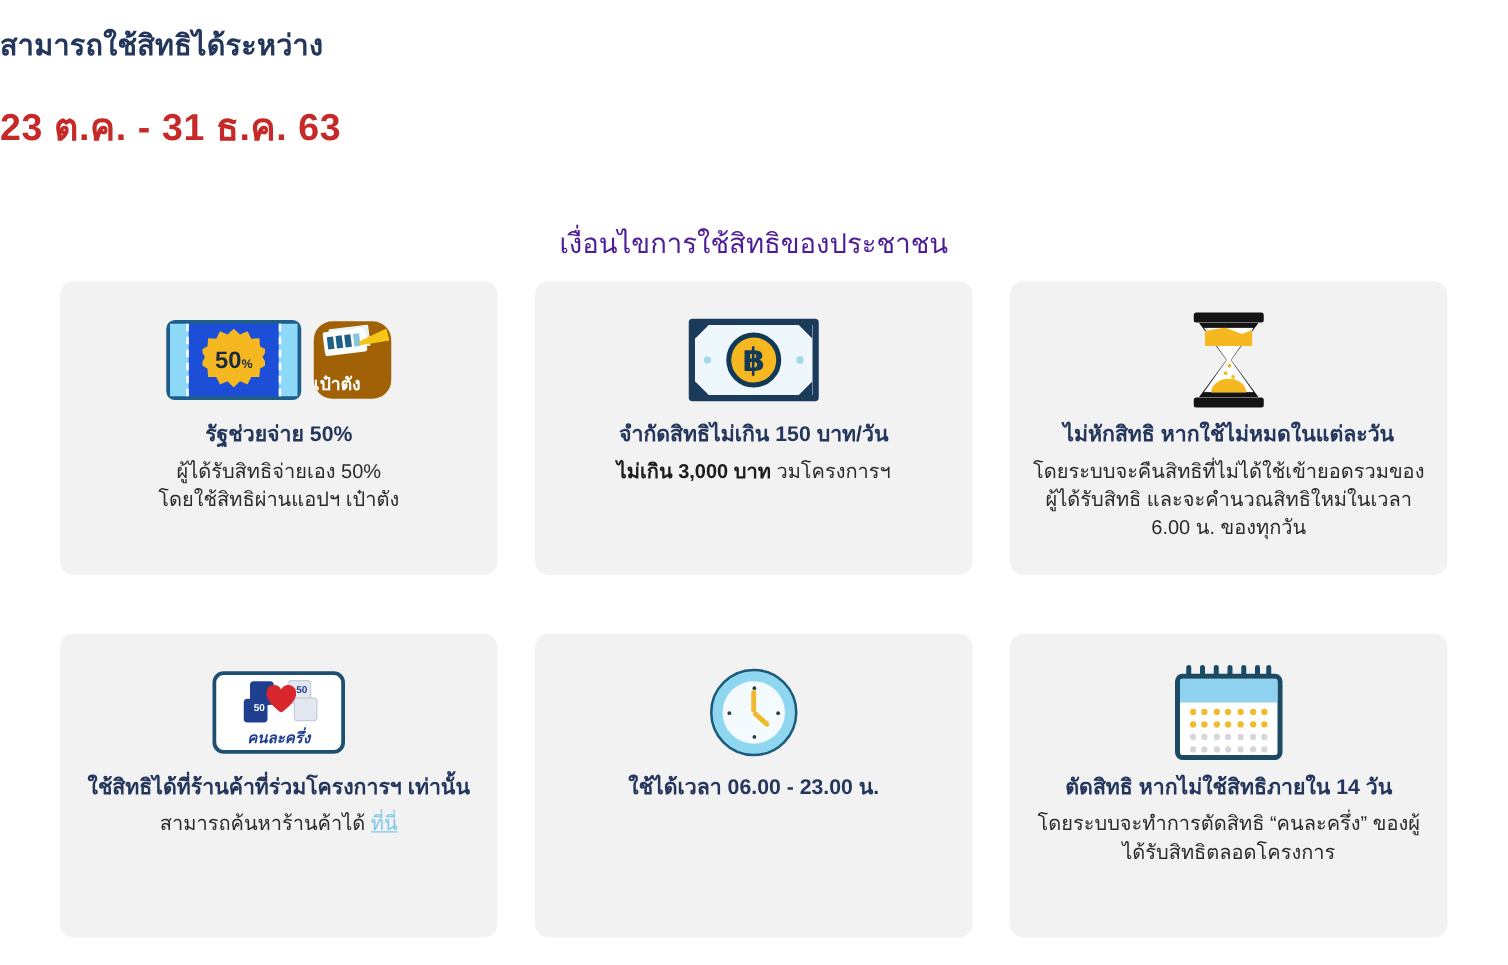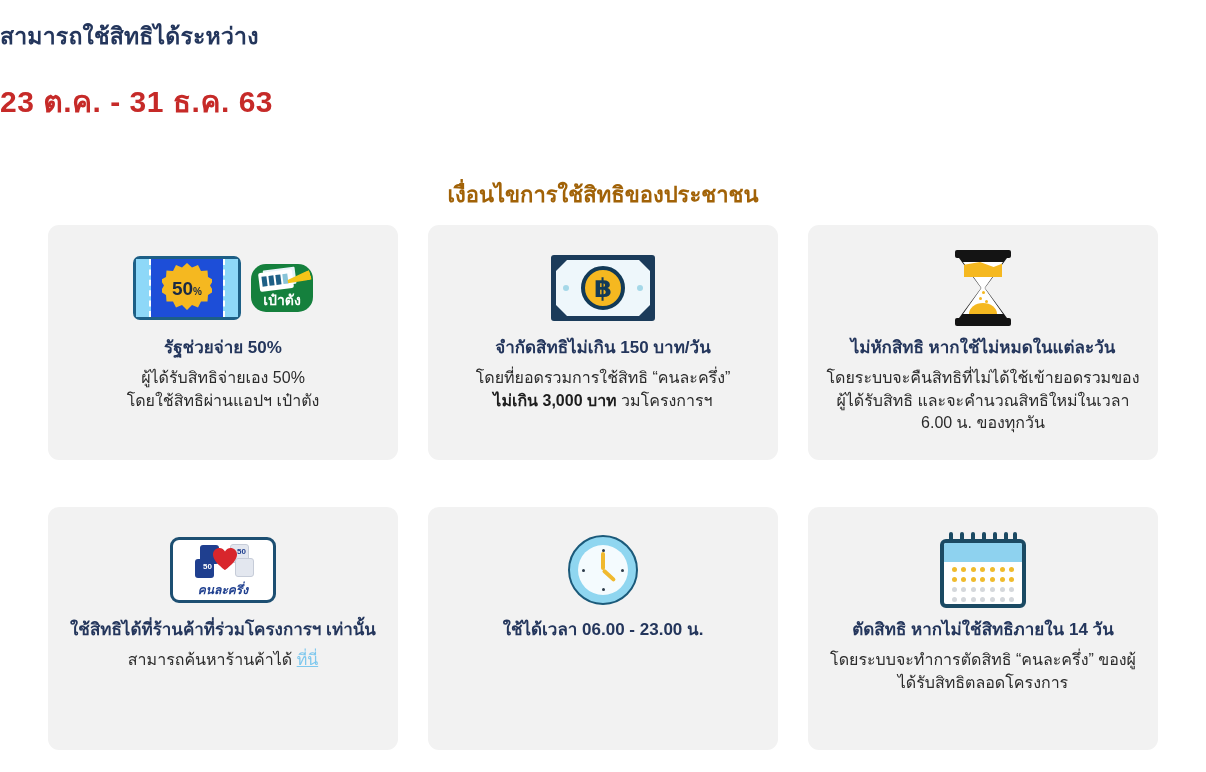--- a/index.html
+++ b/index.html
@@ -16,22 +16,22 @@
   .hero { padding-top: 22px; }
   .hero-title {
     font-size: 23px; font-weight: 700; color: #24365c;
     letter-spacing: .2px; line-height: 1.3;
   }
   .hero-dates {
     font-size: 30px; font-weight: 700; color: #c62a28;
     margin-top: 26px; letter-spacing: .5px;
   }
   .section-title {
-    text-align: center; font-size: 22px; font-weight: 700;
-    color: #a16207; margin-top: 52px;
+    text-align: center; font-size: 22px; font-weight: 400;
+    color: #4c1d95; margin-top: 52px;
   }
 
   
   .grid {
     position: absolute; left: 48px; top: 225px;
     width: 1110px;
     display: grid;
     grid-template-columns: repeat(3, 350px);
     grid-template-rows: 235px 243px;
     column-gap: 30px; row-gap: 47px;
@@ -77,22 +77,22 @@
       60% 84%,50% 94%,40% 84%,28% 89%,22% 77%,9% 77%,8% 64%,
       -3% 57%,4% 45%,-3% 34%,8% 28%,9% 15%,22% 16%,28% 4%,40% 9%);
   }
   .starburst span {
     font-size: 19px; font-weight: 700; color: #1a2a44; line-height: 1;
   }
   .starburst span i { font-size: 10px; font-style: normal; }
 
   
   .paotang {
-    width: 62px; height: 48px; border-radius: 15px; background: #15803d;
-    display: flex; flex-direction: column; align-items: center;
+    width: 62px; height: 62px; border-radius: 15px; background: #a16207;
+    display: flex; flex-direction: column; 
     justify-content: flex-end; padding-bottom: 5px; position: relative;
     overflow: hidden;
   }
   .pt-cards {
     position: absolute; top: 7px; left: 8px; width: 34px; height: 19px;
     background: #ffffff; border-radius: 2px; transform: rotate(-7deg);
     box-shadow: 4px -3px 0 -1px #e8f4f8;
   }
   .pt-cards i {
     position: absolute; top: 4px; left: 3px; width: 5px; height: 10px;
@@ -311,21 +311,20 @@
             <span class="corner c4"></span>
           <span class="dot dl"></span>
             <span class="dot dr"></span>
           <div class="coin">
             <span>฿</span>
           </div>
         </div>
       </div>
       <div class="card-title">จำกัดสิทธิไม่เกิน 150 บาท/วัน</div>
       <div class="card-body">
-        <div>โดยที่ยอดรวมการใช้สิทธิ “คนละครึ่ง”</div>
         <div><b>ไม่เกิน 3,000 บาท</b><span> วมโครงการฯ</span></div>
       </div>
     </div>
 
     <div class="card">
       <div class="icon-wrap">
         <div class="hourglass">
           <div class="hg-cap top"></div>
           <div class="hg-body">
             <div class="hg-half t">

